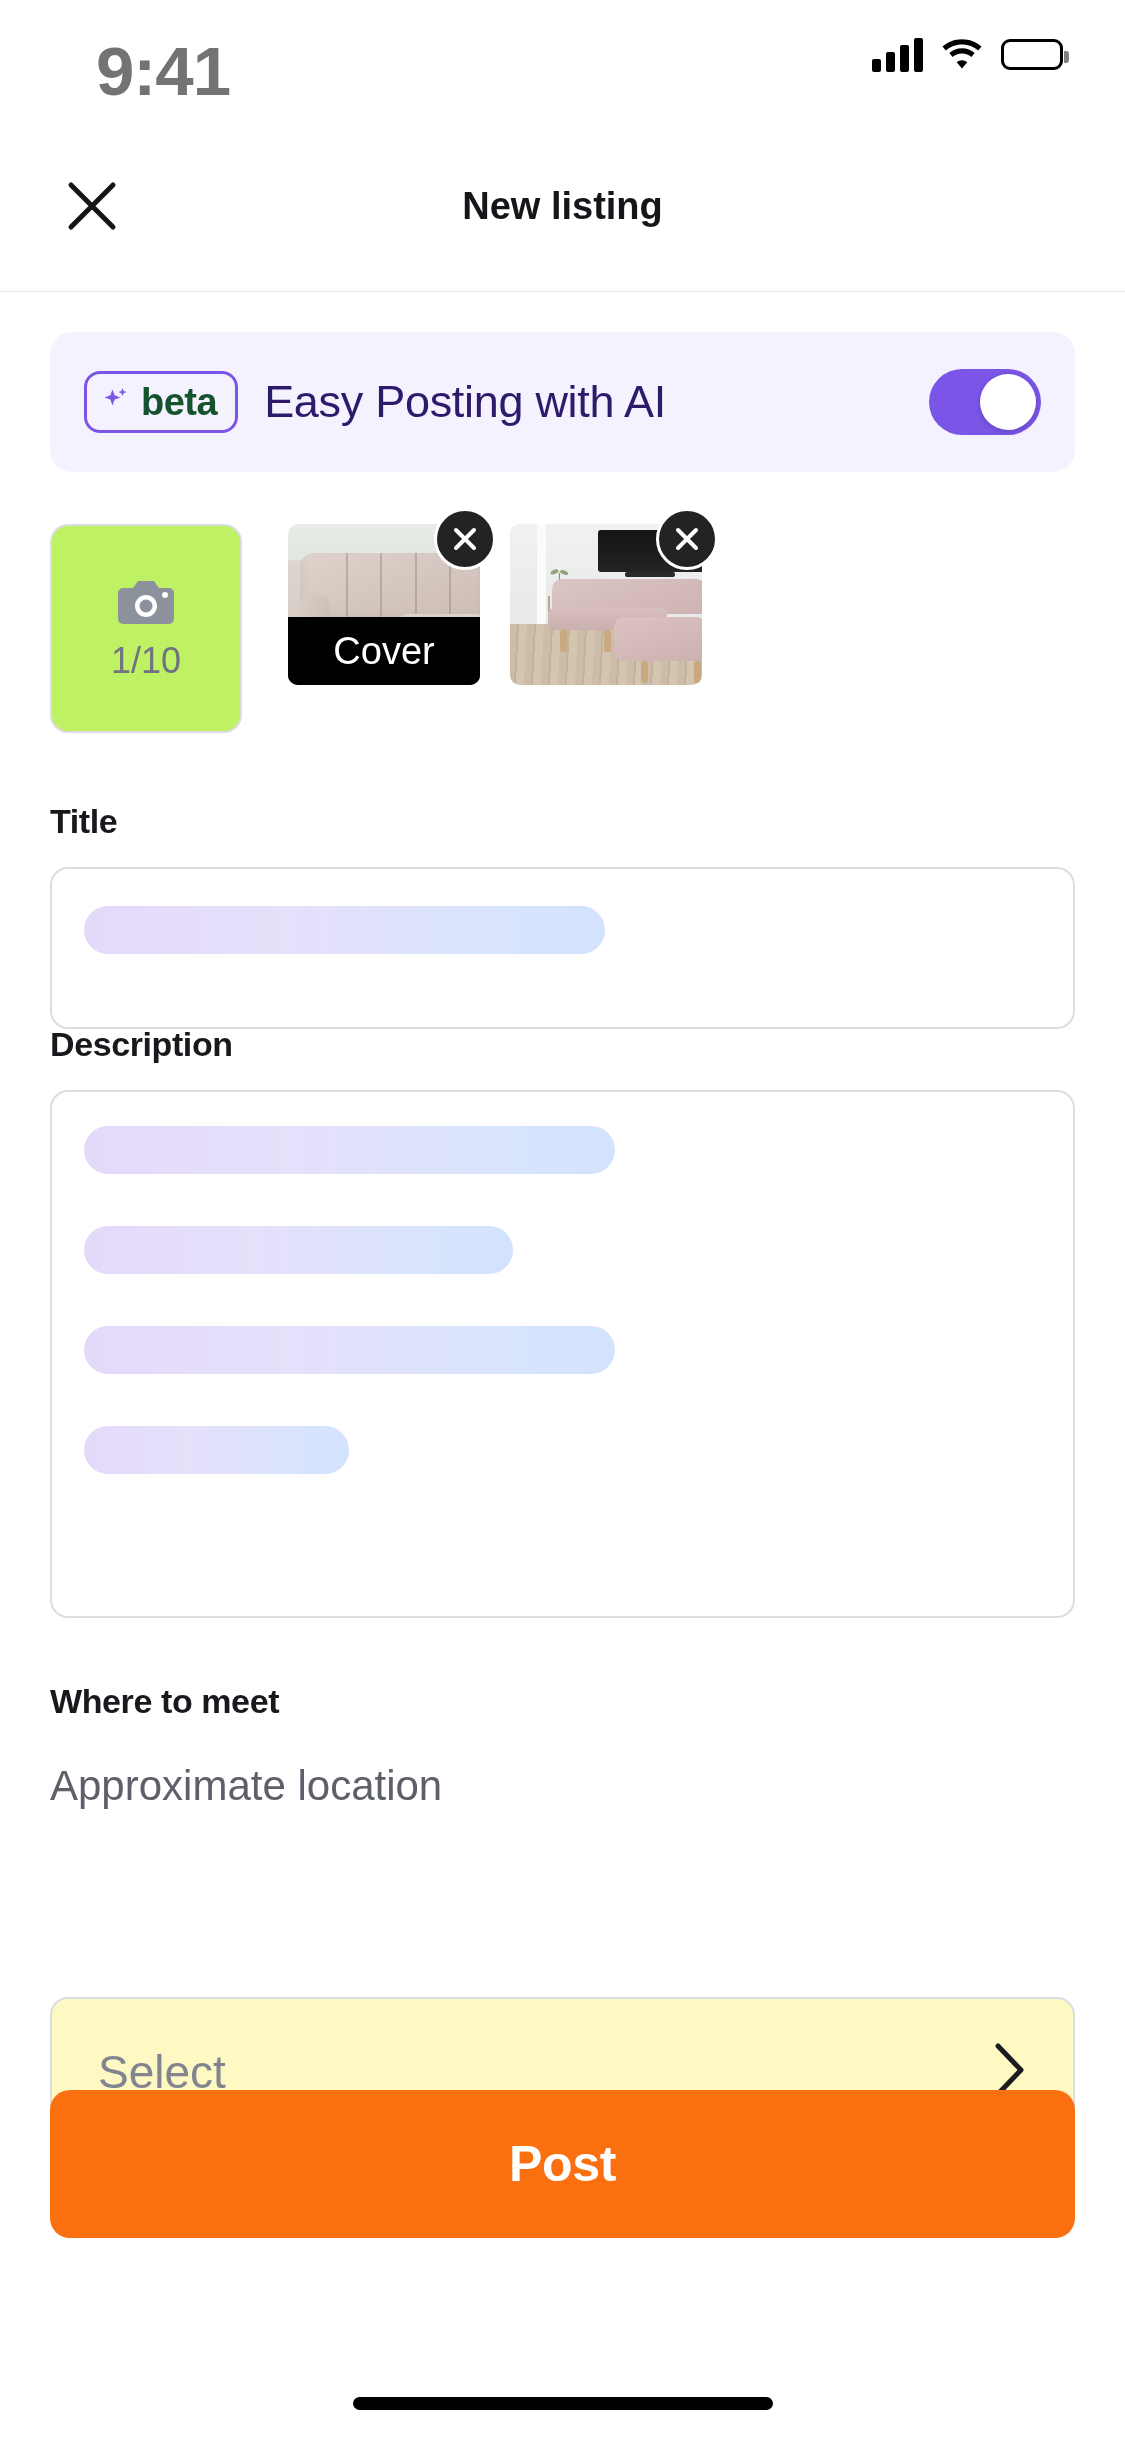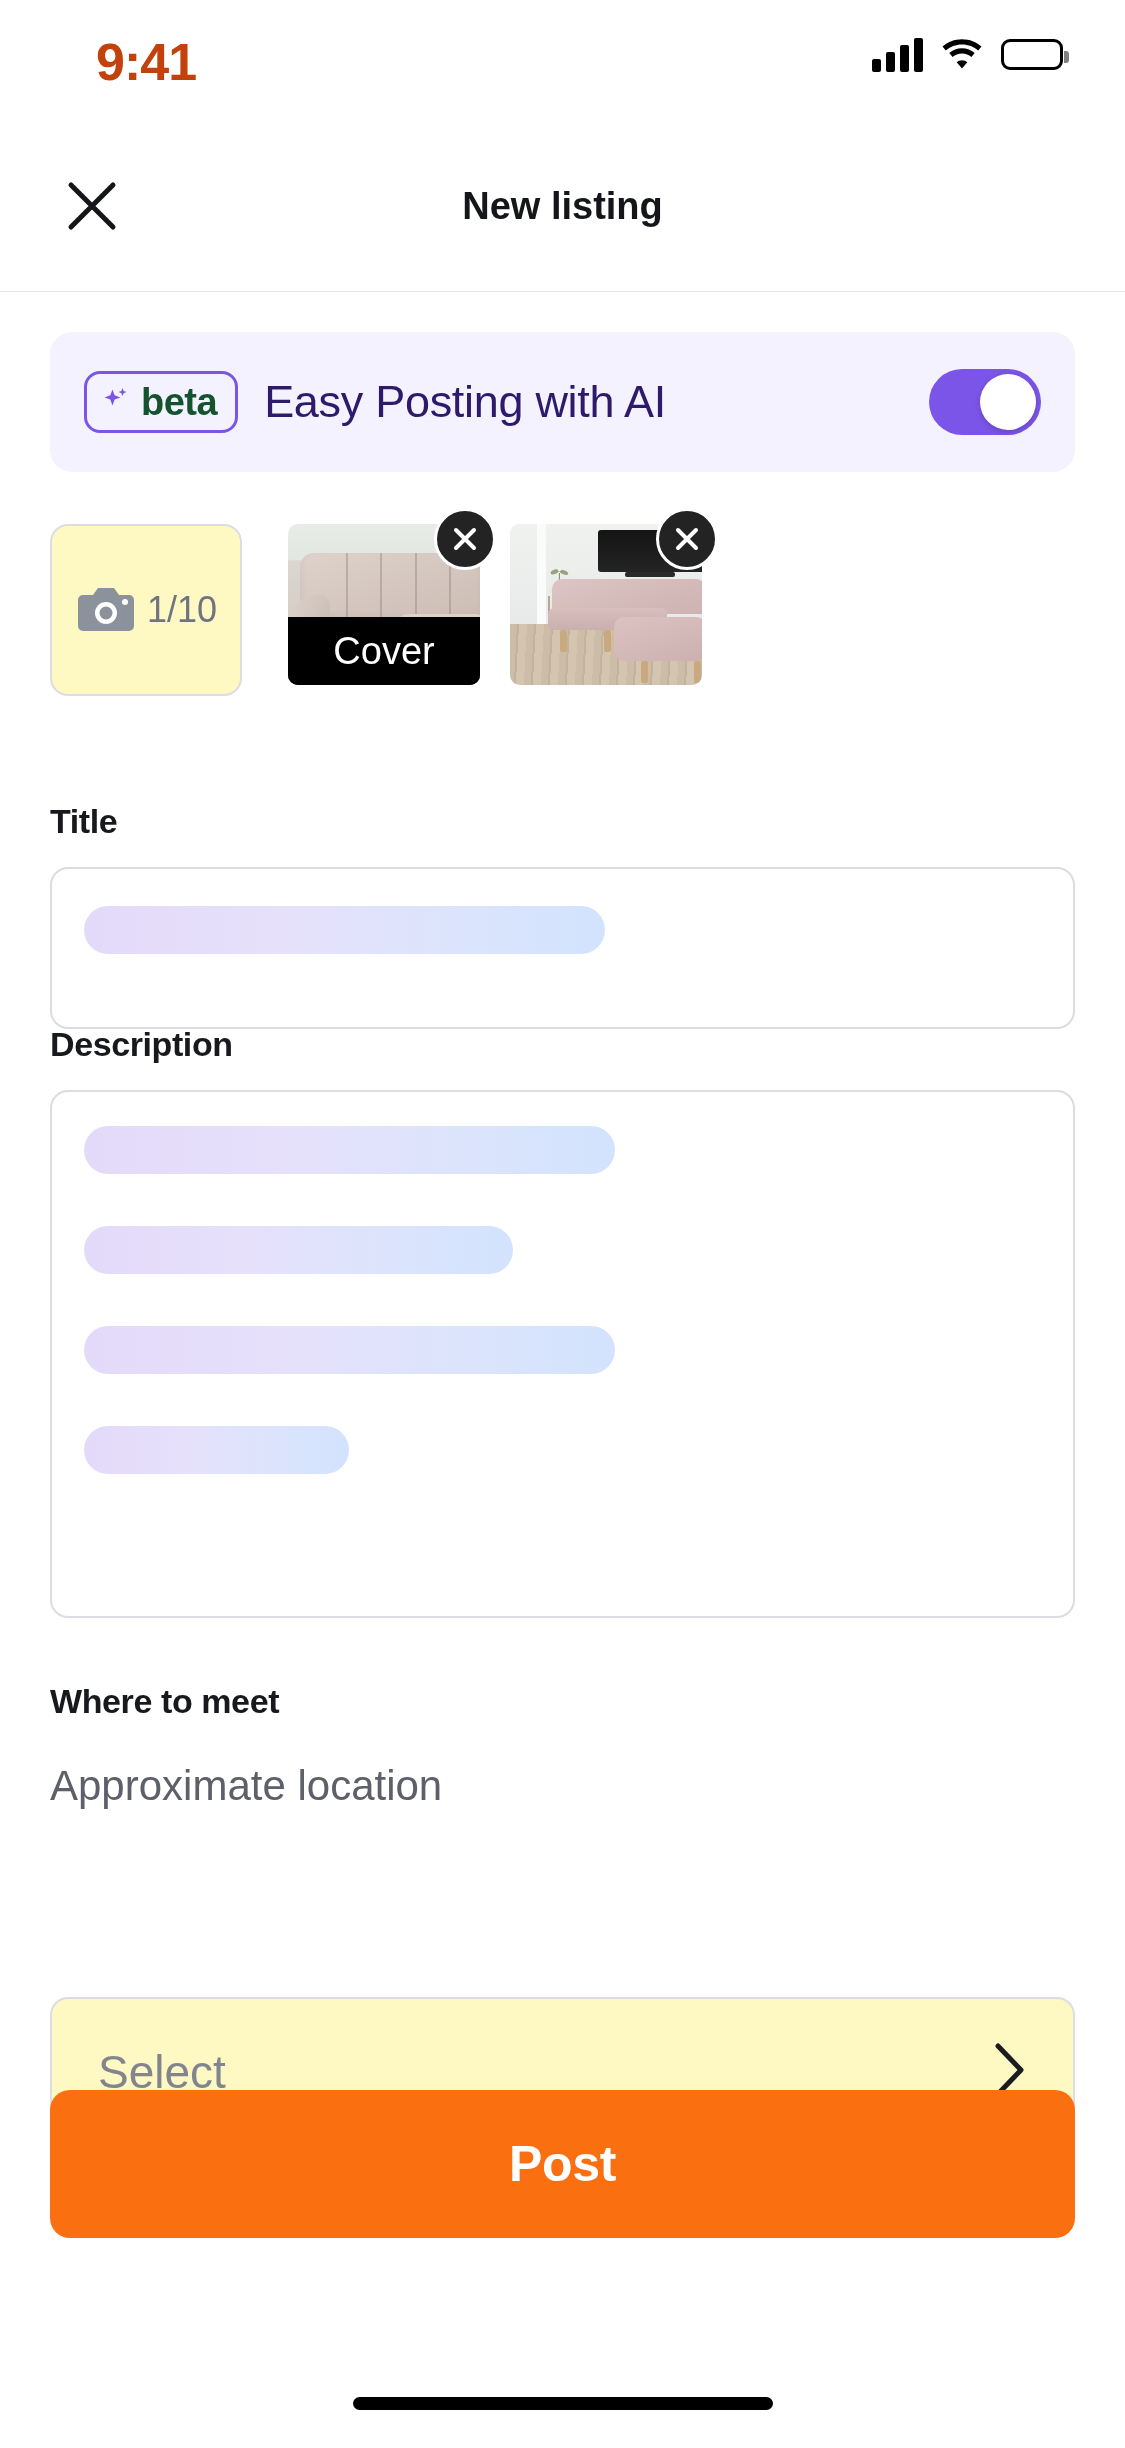--- a/index.html
+++ b/index.html
@@ -11,21 +11,21 @@
     overflow:hidden;
     -webkit-font-smoothing:antialiased;
   }
 
   
   .statusbar {
     position:absolute; top:0; left:0; width:1125px; height:120px;
   }
   .status-time {
     position:absolute; left:96px; top:32px;
-    font-size:52px; font-weight:700; color:#c2410c; letter-spacing:-1px;text-align:center;
+    font-size:69px; font-weight:700; color:#737373; letter-spacing:-1px;text-align:center;
   }
   .status-right {
     position:absolute; right:62px; top:36px;
     display:flex; align-items:center; gap:18px;
   }
   .signal { display:flex; align-items:flex-end; gap:5px; height:36px; }
   .signal i { display:block; width:9px; background:#000; border-radius:2px; }
   .signal i:nth-child(1){height:13px;}
   .signal i:nth-child(2){height:20px;}
   .signal i:nth-child(3){height:27px;}
@@ -76,24 +76,24 @@
     width:112px; height:66px; background:#7b55e8; border-radius:33px;
   }
   .toggle-knob {
     position:absolute; right:5px; top:5px; width:56px; height:56px;
     background:#fff; border-radius:50%; box-shadow:0 2px 6px rgba(0,0,0,.18);
   }
 
   
   .photo-strip { position:absolute; left:50px; top:232px; height:200px; }
   .add-photo {
-    position:absolute; left:0; top:0; width:192px; height:172px;
+    position:absolute; left:0; top:0; width:192px; height:209px;
     border:2px solid #dcdde2; border-radius:18px;
-    display:flex; align-items:center; justify-content:center; gap:10px;
-    background:#fef9c3;
+    display:flex; flex-direction:column; align-items:center; justify-content:center; gap:10px;
+    background:#bef264;
   }
   .add-photo-count { font-size:36px; color:#6f7480; }
   .thumb {
     position:absolute; top:0; width:192px; height:161px; border-radius:10px;
     overflow:hidden;
   }
   .remove-btn {
     position:absolute; top:-16px; right:-16px; width:62px; height:62px;
     background:#232323; border-radius:50%;
     display:flex; align-items:center; justify-content:center; z-index:4;

